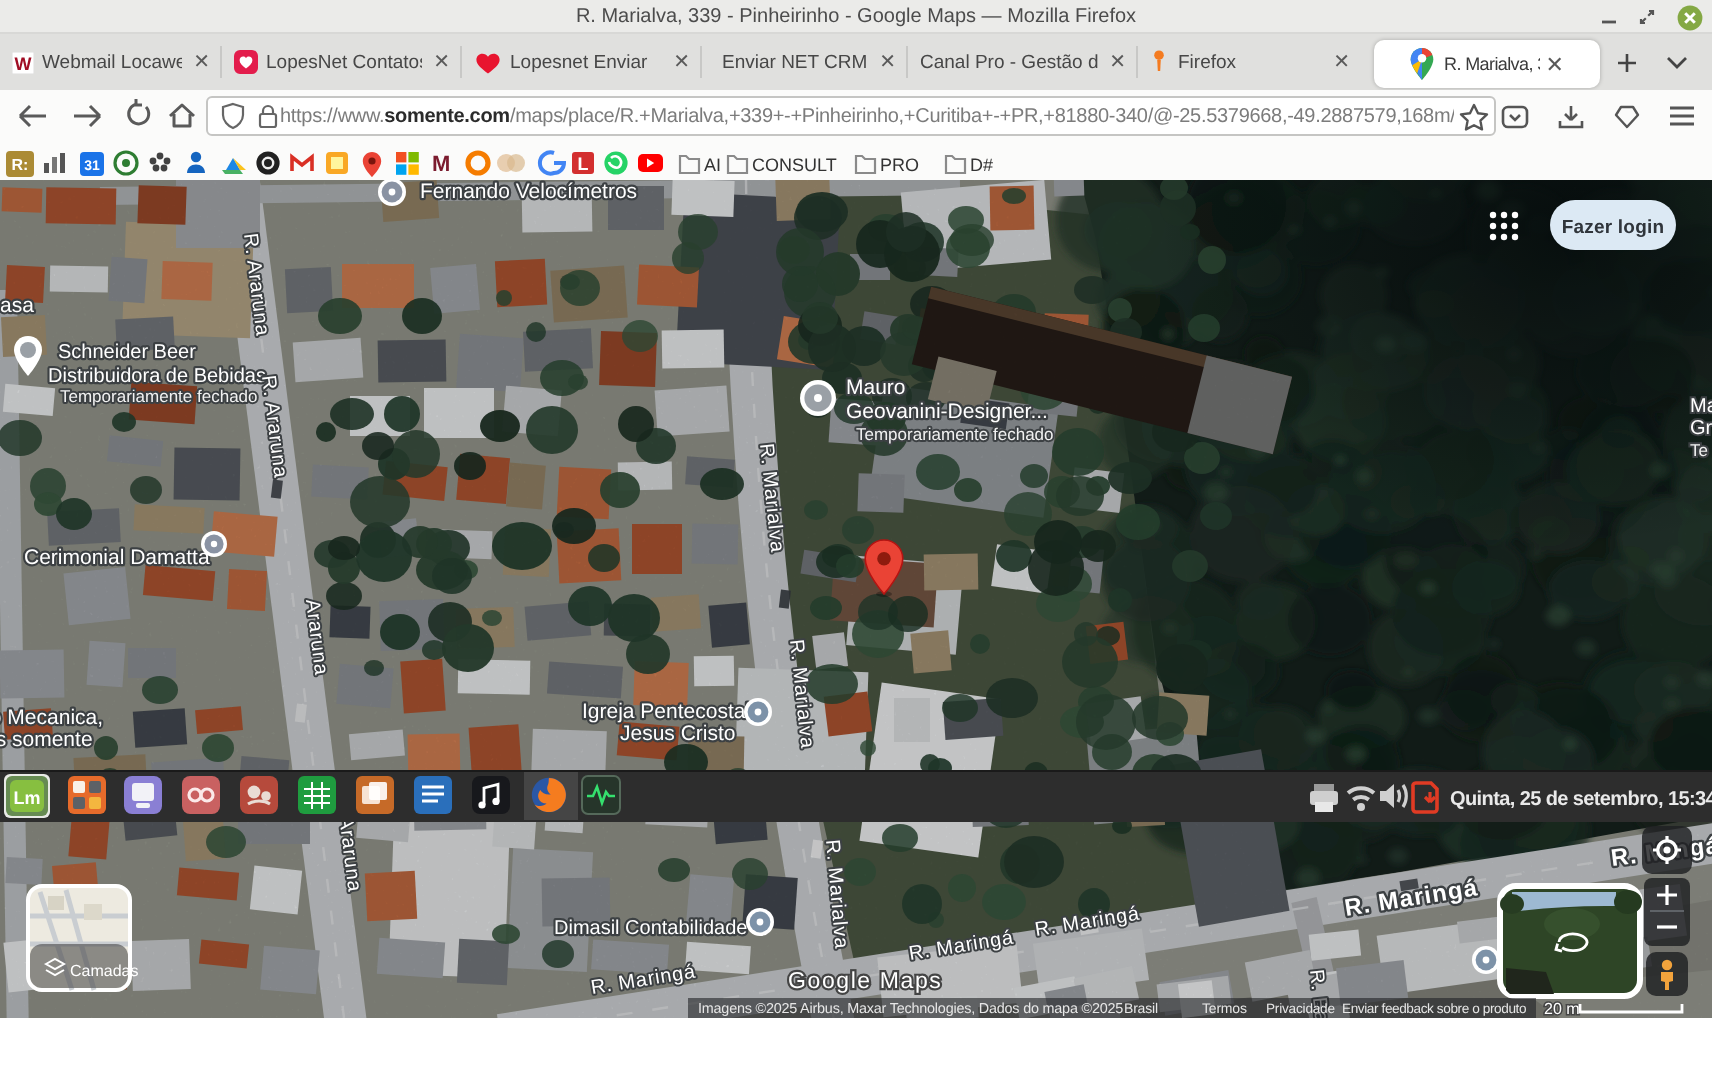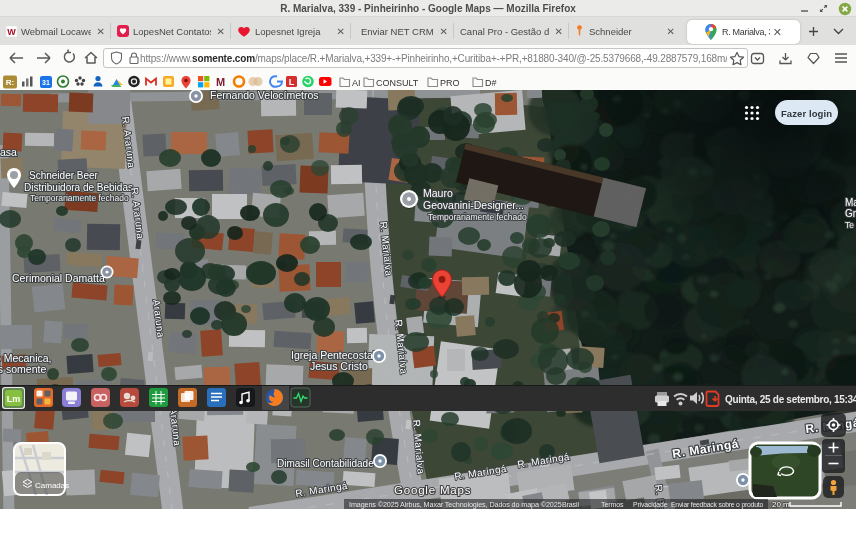--- a/index.html
+++ b/index.html
@@ -1,17 +1,17 @@
 <!DOCTYPE html>
 <html><head><meta charset="utf-8">
 <style>
 *{margin:0;padding:0;box-sizing:border-box}
 html,body{width:856px;height:535px;overflow:hidden;font-family:"Liberation Sans",sans-serif}
 .titlebar{height:17px;background:#ebebe9;position:relative;text-align:center;
-  font-size:10px;font-weight:bold;color:#4c4c4c;line-height:17px;border-bottom:1px solid #d8d8d6}
+  font-size:10px;font-weight:normal;color:#4c4c4c;line-height:17px;border-bottom:1px solid #d8d8d6}
 .winbtns{position:absolute;right:4px;top:0;height:17px;display:flex;align-items:center;gap:10px}
 .tabbar{height:28px;background:#e0e0de;display:flex;align-items:stretch;position:relative}
 .tab{display:flex;align-items:center;font-size:9.5px;color:#474747;position:relative;padding:0 6px}
 .tab .sep{position:absolute;right:0;top:6px;bottom:6px;width:1px;background:#c8c8c6}
 .tab .x{color:#5a5a5a;font-size:10px;margin-left:6px}
 .atab{position:absolute;left:687px;top:3px;width:113px;height:24px;background:#fff;
   border-radius:5px;box-shadow:0 0 2px rgba(0,0,0,.25);display:flex;align-items:center;
   font-size:9px;color:#3a3a3a;padding:0 18px}
 .navbar{height:26px;background:#fbfbfa;display:flex;align-items:center;position:relative}
 .urlbar{position:absolute;left:103px;top:3px;width:645px;height:20px;background:#fff;
@@ -54,40 +54,40 @@
         <path d="M6 9.3C4.2 7.9 2.8 6.6 2.8 5.1c0-1 .8-1.8 1.8-1.8.7 0 1.2.3 1.4.8.2-.5.7-.8 1.4-.8 1 0 1.8.8 1.8 1.8 0 1.5-1.4 2.8-3.2 4.2z" fill="#fff"></path>
       </svg>
    <span style="flex:1;overflow:hidden;white-space:nowrap">LopesNet Contatos</span>
       <span class="x">✕</span>
       <span class="sep"></span>
  </div>
  <div class="tab" style="width:120px">
    <svg width="14" height="13" style="margin-right:4px">
         <path d="M7 11.8C4.2 9.6 1.2 7.5 1.2 4.9c0-1.7 1.3-3 3-3 1.1 0 2.2.5 2.8 1.5.6-1 1.7-1.5 2.8-1.5 1.7 0 3 1.3 3 3 0 2.6-3 4.7-5.8 6.9z" fill="#e8152f"></path>
       </svg>
-   <span style="flex:1;overflow:hidden;white-space:nowrap">Lopesnet Igreja</span>
+   <span style="flex:1;overflow:hidden;white-space:nowrap">Lopesnet Enviar</span>
       <span class="x">✕</span>
       <span class="sep"></span>
  </div>
  <div class="tab" style="width:103px;padding-left:10px">
    <span style="flex:1;overflow:hidden;white-space:nowrap">Enviar NET CRM</span>
       <span class="x">✕</span>
       <span class="sep"></span>
  </div>
  <div class="tab" style="width:115px">
    <span style="flex:1;overflow:hidden;white-space:nowrap">Canal Pro - Gestão de A</span>
       <span class="x">✕</span>
       <span class="sep"></span>
  </div>
  <div class="tab" style="width:112px">
    <svg width="9" height="12" style="margin-right:5px">
         <circle cx="4.5" cy="2.6" r="2.4" fill="#f47b20"></circle>
         <path d="M3.6 5h1.8l-.3 5.5h-1.2z" fill="#f47b20"></path>
       </svg>
-   <span style="flex:1;overflow:hidden;white-space:nowrap">Schneider</span>
+   <span style="flex:1;overflow:hidden;white-space:nowrap">Firefox</span>
       <span class="x" style="margin-left:34px">✕</span>
  </div>
  <div class="atab">
    <svg width="12" height="16" viewBox="0 0 24 34" style="margin-right:5px">
      <path d="M12 0C5.4 0 0 5.4 0 12c0 9 12 22 12 22s12-13 12-22C24 5.4 18.6 0 12 0z" fill="#34a853"></path>
      <path d="M12 0C5.4 0 0 5.4 0 12c0 2 .6 4.2 1.6 6.4L12 34V0z" fill="#4285f4"></path>
      <path d="M12 0v12l10.9-4.6C21.2 3 17 0 12 0z" fill="#ea4335"></path>
      <path d="M12 12L1.6 18.4c1.3 2.9 3.3 6 5.2 8.8L12 12z" fill="#fbbc04"></path>
      <circle cx="12" cy="11" r="4.5" fill="#fff"></circle>
    </svg>

